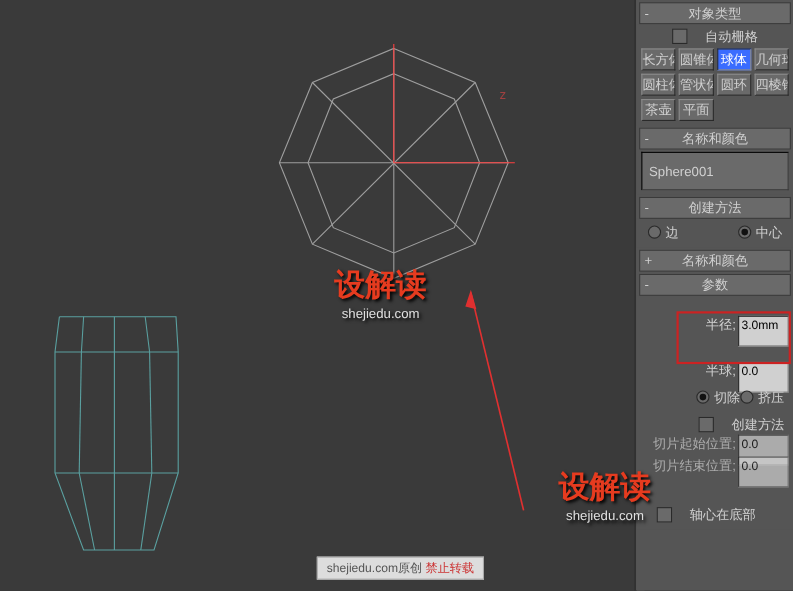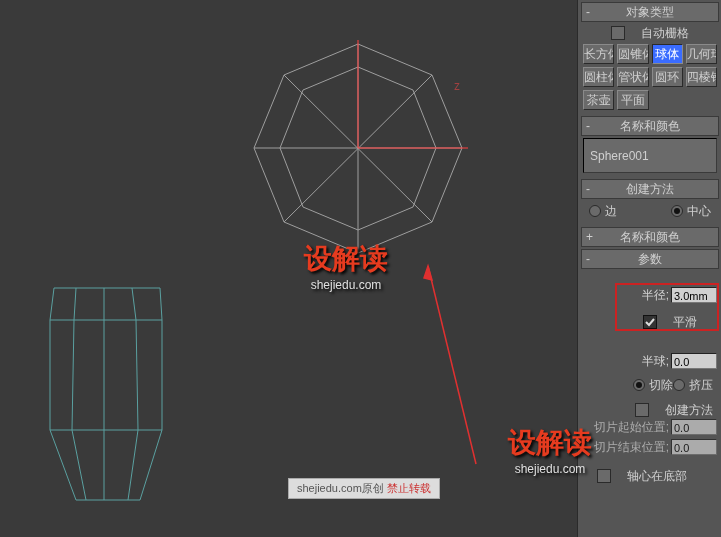--- a/index.html
+++ b/index.html
@@ -121,21 +121,21 @@
     content: ""; position: absolute; width: 6px; height: 6px;
     background: #111; border-radius: 50%; left: 2px; top: 2px;
   }
   .param-row {
     display: flex; align-items: flex-start; justify-content: flex-end;
     height: 20px; gap: 2px; font-size: 12px;
   }
   .param-label { white-space: nowrap; }
   .spinner {
     background: #d0d0d0; color: #000; border: 1px inset #777;
-    width: 46px; height: 16px; line-height: 16px; font-size: 11px;
+    width: 46px; height: 28px; line-height: 16px; font-size: 11px;
     padding: 0 2px; box-sizing: border-box; text-align: left;
   }
   .spinner.sel { background: #2a5bff; color: #fff; }
   .highlight-box {
     position: absolute;
     border: 2px solid #cc2222;
     pointer-events: none;
   }
   .watermark1 {
     position: absolute; left: 304px; top: 240px;
@@ -151,21 +151,21 @@
     position: absolute; left: 508px; top: 424px;
     color: #e63b1f; font-size: 28px; font-weight: bold;
     text-shadow: 2px 2px 3px #000;
     pointer-events: none;
   }
   .watermark2 small {
     display: block; color: #e0e0e0; font-size: 12px; font-weight: normal;
     text-align: center;
   }
   .footer-wm {
-    position: absolute; left: 288px; top: 478px;
+    position: absolute; left: 288px; top: 506px;
     background: #ddd; color: #555; font-size: 11px;
     padding: 2px 8px; border: 1px solid #aaa;
   }
   .footer-wm .red { color: #c33; }
   svg { display: block; }
 </style>
 </head>
 <body>
 
 <div class="viewport">
@@ -271,28 +271,20 @@
   </div>
   <div class="rollout-body" style="position:relative;padding-top:18px">
 
     <div class="param-row">
       <span class="param-label">半径;</span>
       <span class="spinner">3.0mm</span>
     </div>
 
     <div class="highlight-box" style="left:36px;top:14px;width:100px;height:44px"></div>
 
-    <div class="chk-row" style="justify-content:flex-end;margin-top:6px;padding-right:20px">
-      <span class="chk" style="background:#333;border-color:#111">
-        <svg width="12" height="12">
-            <path d="M2 6 L5 9 L10 3" stroke="#ddd" stroke-width="2" fill="none"></path>
-          </svg>
-      </span>
-      <span>平滑</span>
-    </div>
 
     <div class="param-row" style="margin-top:22px">
       <span class="param-label">半球;</span>
       <span class="spinner">0.0</span>
     </div>
 
     <div style="display:flex;justify-content:flex-end;padding:2px 4px">
       <div class="radio-row">
         <span class="radio on"></span>
         <span>切除</span>
@@ -310,21 +302,21 @@
 
     <div class="param-row" style="opacity:.7">
       <span class="param-label">切片起始位置;</span>
       <span class="spinner">0.0</span>
     </div>
     <div class="param-row" style="opacity:.7">
       <span class="param-label">切片结束位置;</span>
       <span class="spinner">0.0</span>
     </div>
 
-    <div class="chk-row" style="justify-content:flex-start;margin-top:8px;padding-left:14px">
+    <div class="chk-row" style="justify-content:flex-start;margin-top:24px;padding-left:14px">
       <span class="chk"></span>
       <span>轴心在底部</span>
     </div>
   </div>
 
 </div>
 
 <div class="watermark1">
   <span>设解读</span>
   <small>shejiedu.com</small>

